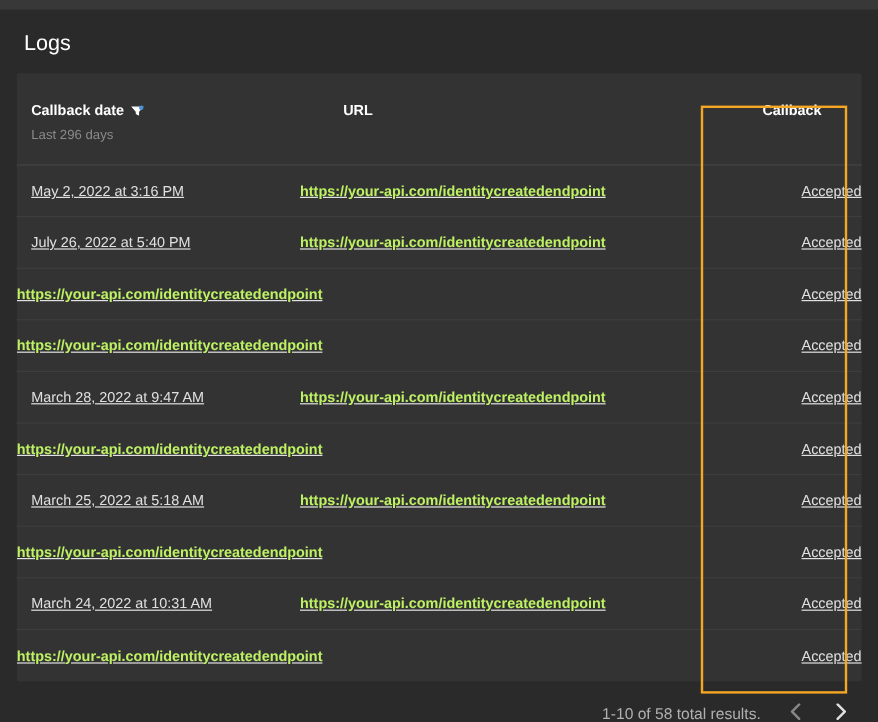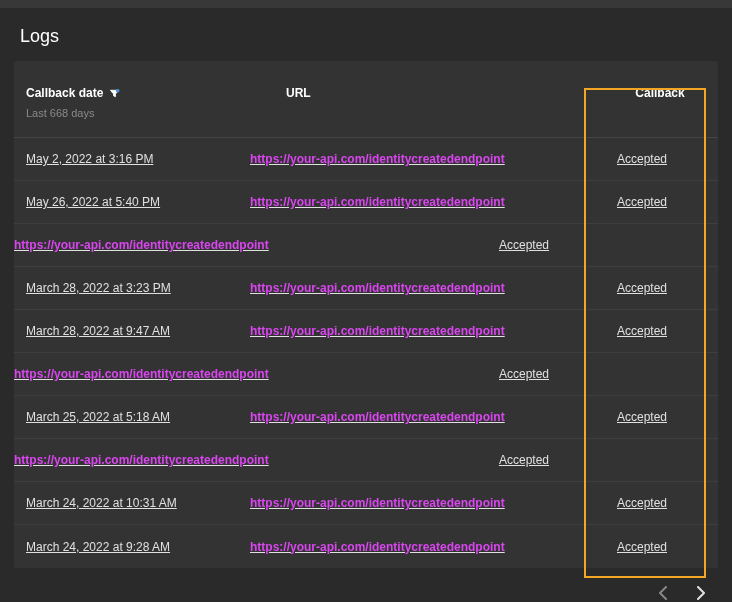--- a/index.html
+++ b/index.html
@@ -94,27 +94,27 @@
     .cell-date {
       width: 236px;
       padding-left: 12px;
       font-size: 12px;
       color: #e0e0e0;
     }
     .cell-url {
       width: 316px;
       font-size: 12px;
       font-weight: 700;
-      color: #d946ef;
+      color: #bef264;
       white-space: nowrap;
       overflow: hidden;
     }
     .cell-response {
       flex: 1;
-      text-align: center;
+      text-align: right;
       font-size: 12px;
       color: #e0e0e0;
     }
     .pagination {
       display: flex;
       align-items: center;
       justify-content: flex-end;
       padding: 14px 22px 14px 0;
       gap: 20px;
     }
@@ -148,49 +148,48 @@
     <div class="col-date">
       <span class="header-label">
         <span>Callback date</span>
         <span class="filter-icon">
           <svg width="11" height="11" viewBox="0 0 24 24" fill="none">
             <path d="M3 5h18l-7 8v6l-4-2v-4L3 5z" stroke="#ffffff" stroke-width="2" fill="#ffffff"></path>
             <circle cx="19" cy="6" r="4" fill="#4a90e2"></circle>
           </svg>
         </span>
       </span>
-      <div class="header-subtitle">Last 668 days</div>
+      <div class="header-subtitle">Last 296 days</div>
     </div>
     <div class="col-url">
       <span class="header-label">URL</span>
     </div>
     <div class="col-response">
       <span class="header-label">Callback</span>
     </div>
   </div>
 
   <div class="table-body">
     <div class="highlight-box"></div>
     <div id="rows-container">
         <div class="table-row">
           <div class="cell-date">May 2, 2022 at 3:16 PM</div>
           <div class="cell-url">https://your-api.com/identitycreatedendpoint</div>
           <div class="cell-response">Accepted</div>
         </div>
         <div class="table-row">
-          <div class="cell-date">May 26, 2022 at 5:40 PM</div>
-          <div class="cell-url">https://your-api.com/identitycreatedendpoint</div>
-          <div class="cell-response">Accepted</div>
-        </div>
-        <div class="table-row">
-          <div class="cell-url">https://your-api.com/identitycreatedendpoint</div>
-          <div class="cell-response">Accepted</div>
-        </div>
-        <div class="table-row">
-          <div class="cell-date">March 28, 2022 at 3:23 PM</div>
+          <div class="cell-date">July 26, 2022 at 5:40 PM</div>
+          <div class="cell-url">https://your-api.com/identitycreatedendpoint</div>
+          <div class="cell-response">Accepted</div>
+        </div>
+        <div class="table-row">
+          <div class="cell-url">https://your-api.com/identitycreatedendpoint</div>
+          <div class="cell-response">Accepted</div>
+        </div>
+        <div class="table-row">
           <div class="cell-url">https://your-api.com/identitycreatedendpoint</div>
           <div class="cell-response">Accepted</div>
         </div>
         <div class="table-row">
           <div class="cell-date">March 28, 2022 at 9:47 AM</div>
           <div class="cell-url">https://your-api.com/identitycreatedendpoint</div>
           <div class="cell-response">Accepted</div>
         </div>
         <div class="table-row">
           <div class="cell-url">https://your-api.com/identitycreatedendpoint</div>
@@ -204,29 +203,29 @@
         <div class="table-row">
           <div class="cell-url">https://your-api.com/identitycreatedendpoint</div>
           <div class="cell-response">Accepted</div>
         </div>
         <div class="table-row">
           <div class="cell-date">March 24, 2022 at 10:31 AM</div>
           <div class="cell-url">https://your-api.com/identitycreatedendpoint</div>
           <div class="cell-response">Accepted</div>
         </div>
         <div class="table-row">
-          <div class="cell-date">March 24, 2022 at 9:28 AM</div>
           <div class="cell-url">https://your-api.com/identitycreatedendpoint</div>
           <div class="cell-response">Accepted</div>
         </div>
       </div>
   </div>
 </div>
 
 <div class="pagination">
+  <span class="pagination-text">1-10 of 58 total results.</span>
   <button class="pagination-btn prev">
     <span>
       <svg width="10" height="14" viewBox="0 0 8 14" fill="none">
         <path d="M7 1L1 7l6 6" stroke="currentColor" stroke-width="2" stroke-linecap="round" stroke-linejoin="round"></path>
       </svg>
     </span>
   </button>
   <button class="pagination-btn next">
     <span>
       <svg width="10" height="14" viewBox="0 0 8 14" fill="none">

